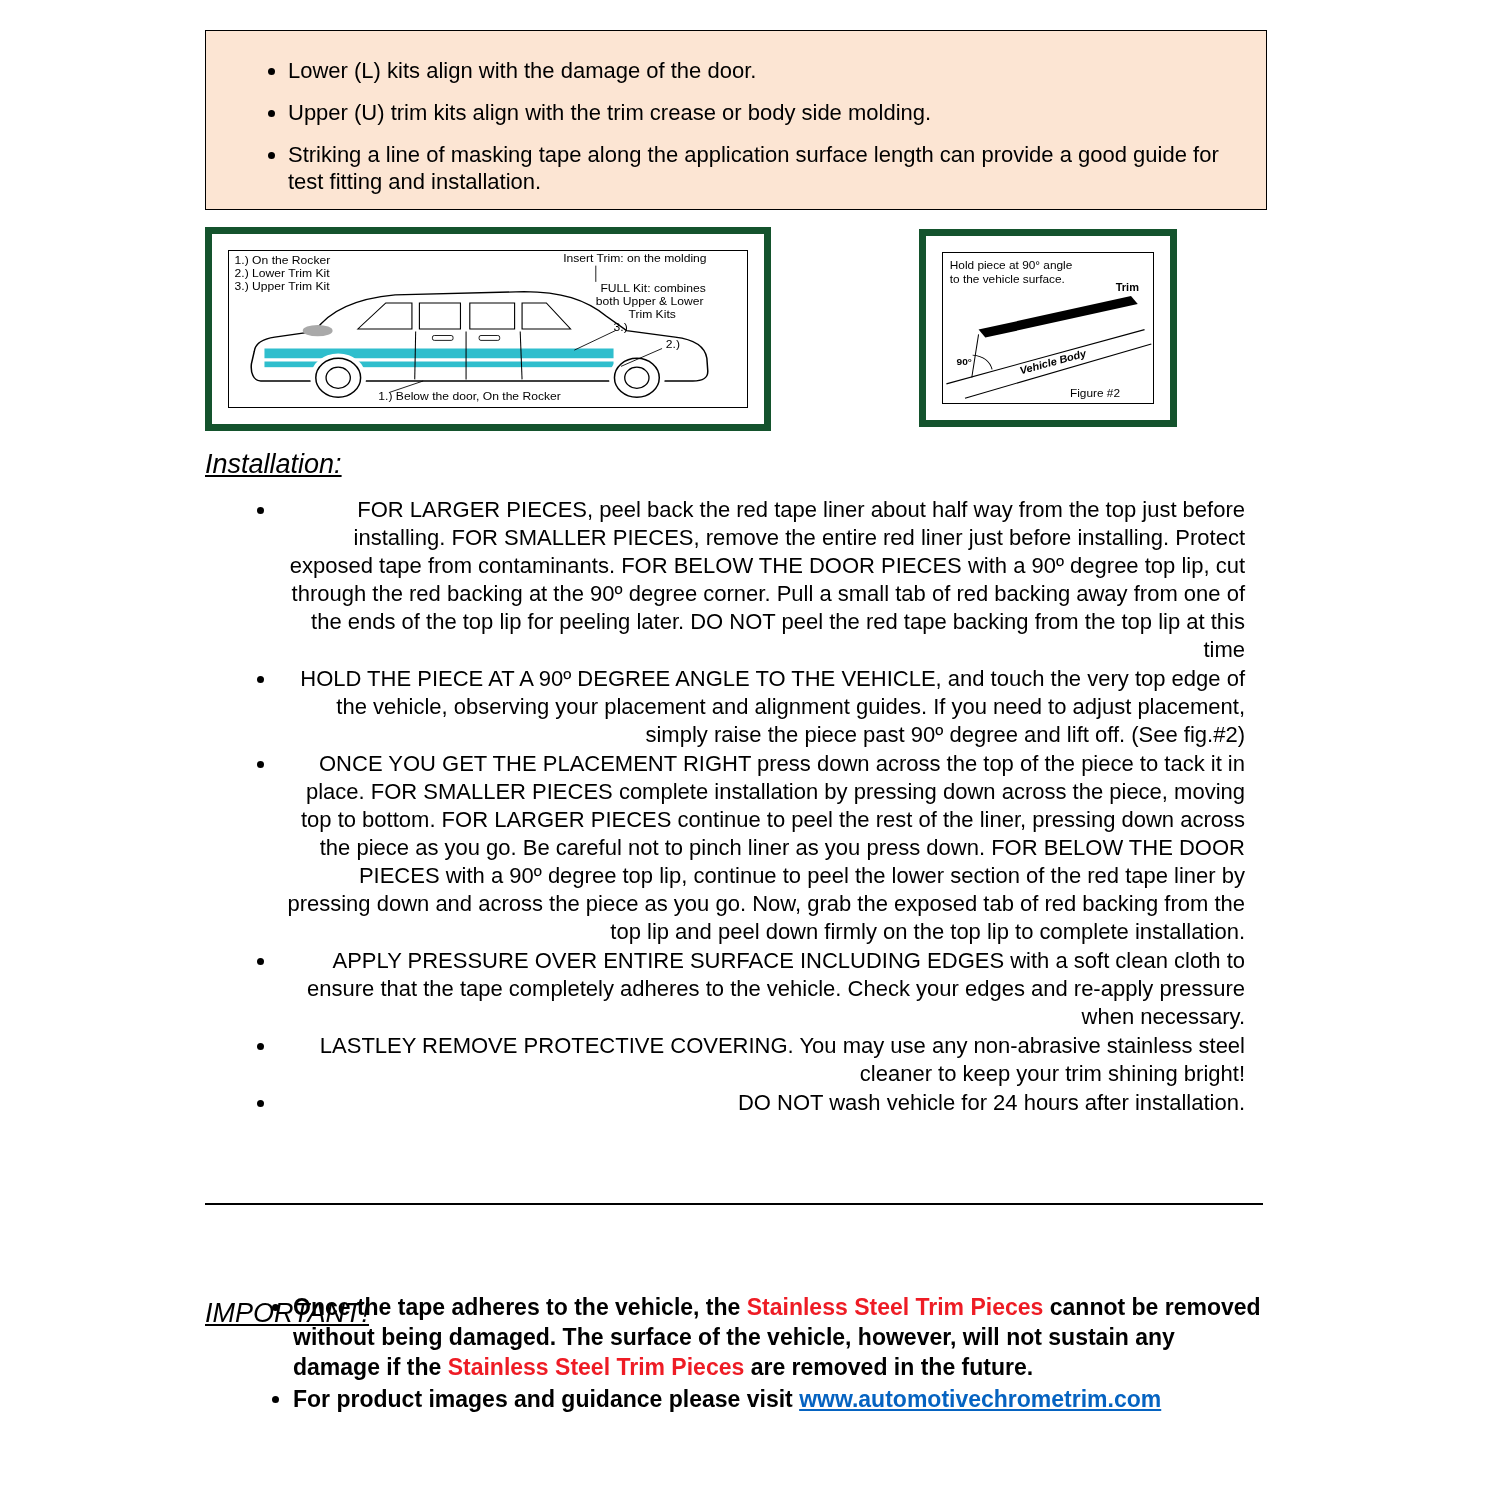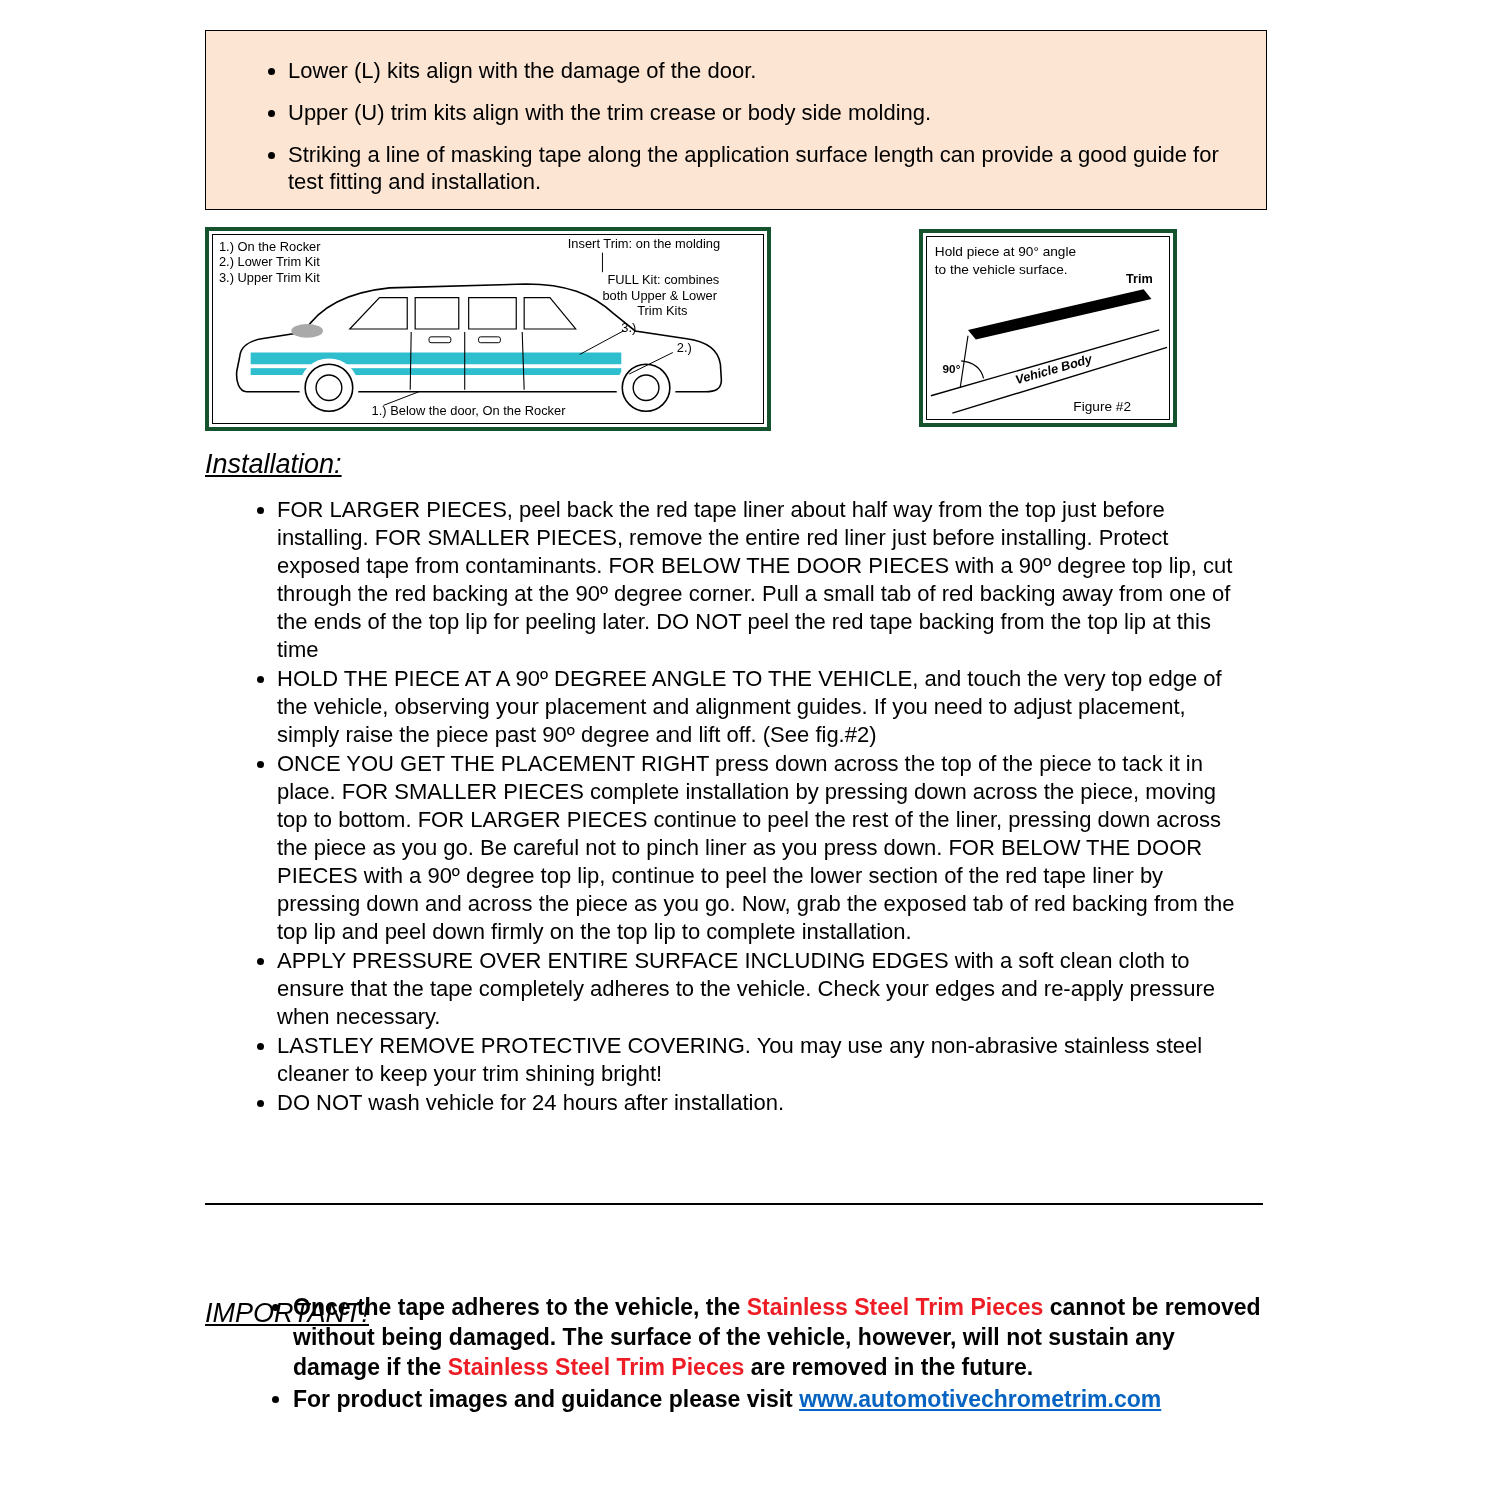--- a/index.html
+++ b/index.html
@@ -22,41 +22,41 @@
   .tip-title{font-size:23px;line-height:28px;}
   .tip-list{margin:16px 0 0 0;padding-left:66px;}
   .tip-list li{
     font-size:22px;line-height:27px;margin-bottom:15px;
   }
   .tip-list li:last-child{margin-bottom:2px;}
 
   
   .figures-row{position:absolute;left:205px;top:227px;width:1062px;height:206px;}
   .figure-outer{
-    position:absolute;border:4px solid #14532d;padding:3px;box-sizing:border-box;background:#fff;
+    position:absolute;border:7px solid #14532d;padding:16px;box-sizing:border-box;background:#fff;
   }
   .figure-inner{
     position:relative;width:100%;height:100%;border:1px solid #000;box-sizing:border-box;background:#fff;
   }
   .fig1{left:0;top:0;width:566px;height:204px;}
   .fig2{left:714px;top:2px;width:258px;height:198px;}
   .figure-inner svg{display:block;width:100%;height:100%;}
   .svg-label{font-family:"Liberation Sans", sans-serif;fill:#000;}
 
   
   .section-heading{
     position:absolute;left:205px;
     font-size:27px;font-style:italic;text-decoration:underline;
     line-height:30px;
   }
   .heading-install{top:449px;}
   .heading-important{top:1298px;font-weight:normal;}
   .install-list{
     position:absolute;left:205px;top:496px;width:1058px;
-    margin:0;padding-left:72px;
+    margin:0;padding-left:72px;text-align:right;
   }
   .install-list li{
     font-size:22px;line-height:28px;margin:0 0 1px 0;width:968px;
   }
 
   .divider{
     position:absolute;left:205px;top:1203px;width:1058px;height:0;
     border:none;border-top:2px solid #000;margin:0;
   }
 

